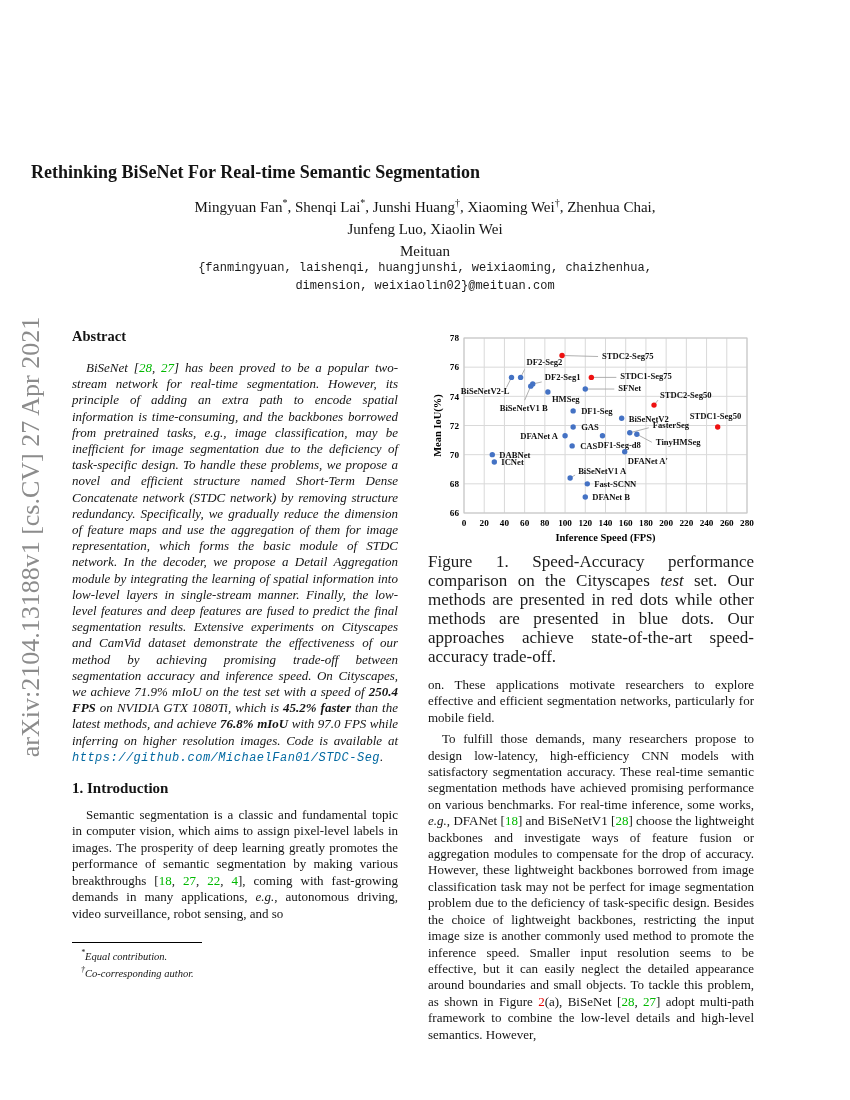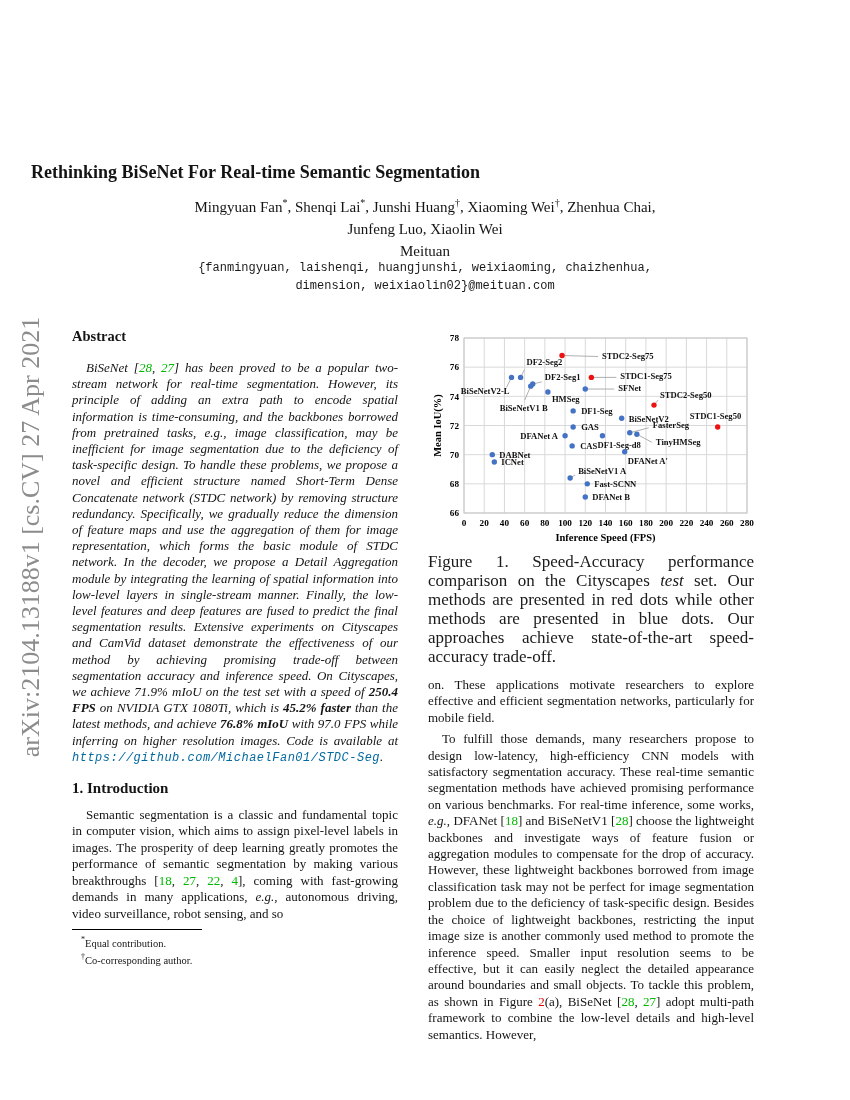--- a/index.html
+++ b/index.html
@@ -27,21 +27,21 @@
   .section-heading{font-size:15px;font-weight:bold;margin:14px 0 10px 0;}
   .body-par{font-size:13px;line-height:16.4px;text-align:justify;margin:0 0 5px 0;}
   .indent{text-indent:14px;}
   .seg-cite{color:#00b800;}
   .seg-red{color:#e60000;}
   .seg-i{font-style:italic;}
   .seg-b{font-weight:bold;}
   .seg-url{color:#0369a1;font-family:"Liberation Mono",monospace;font-size:12px;letter-spacing:.5px;}
   sup.seg-sup{font-size:10px;}
   
-  .footnote-block{margin-top:7px;}
+  .footnote-block{margin-top:20px;font-style:italic;}
   .footnote-rule{width:130px;border-top:1px solid #000;margin-bottom:3px;}
   .footnote{font-size:10.5px;line-height:13.5px;padding-left:9px;}
   .footnote sup{font-size:8px;}
   
   .figure{width:326px;height:215px;}
   .caption{font-size:17px;line-height:19px;text-align:justify;margin:7px 0 11px 0;color:#1a1a1a;}
   .tick{font-family:"Liberation Serif",serif;font-size:9.2px;font-weight:bold;fill:#000;}
   .pt-label{font-family:"Liberation Serif",serif;font-size:8.6px;font-weight:bold;fill:#111;}
   .axis-title{font-family:"Liberation Serif",serif;font-size:10.5px;font-weight:bold;fill:#000;}
 </style>

